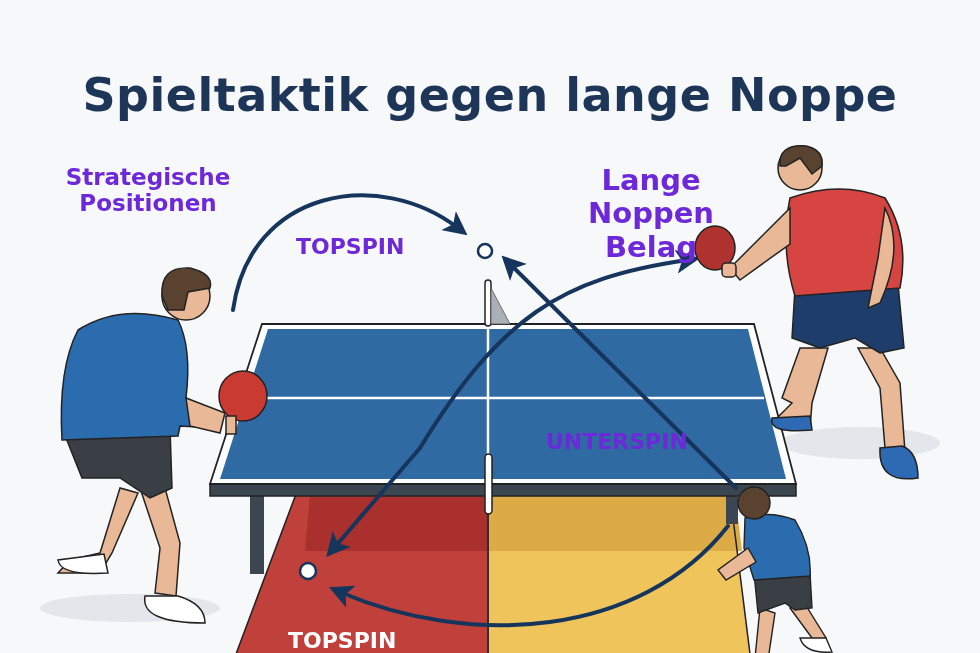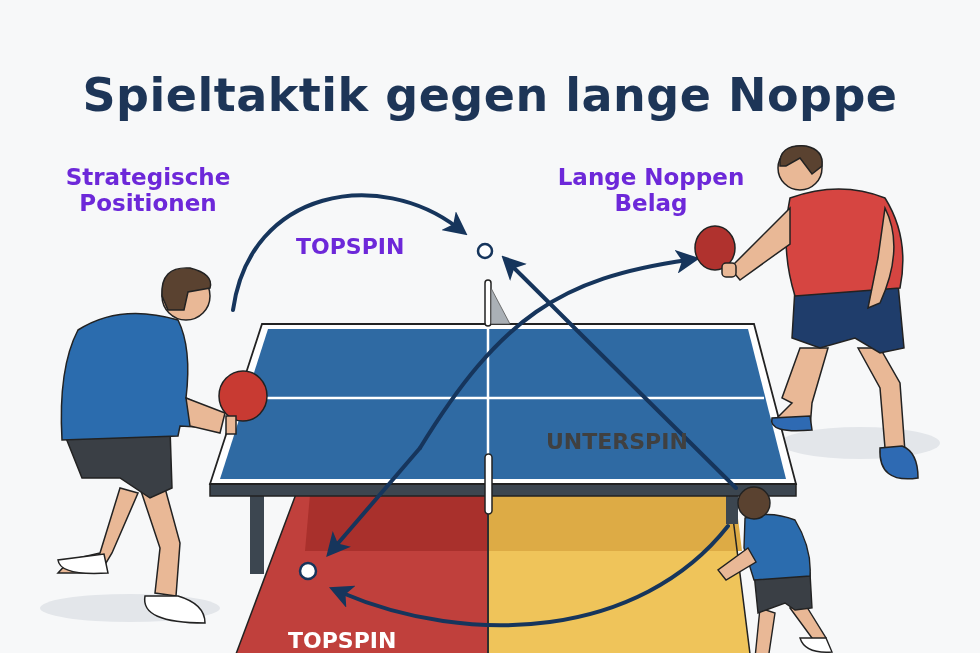--- a/index.html
+++ b/index.html
@@ -2,23 +2,23 @@
 <html><head>
   <meta charset="utf-8">
   <style>
     html, body { margin: 0; padding: 0; background: #f7f8f9; }
     body { width: 980px; height: 653px; overflow: hidden; position: relative; font-family: "DejaVu Sans", sans-serif; }
     .stage { position: absolute; left: 0; top: 0; width: 980px; height: 506px; margin-top: 48px; }
     svg.scene { position: absolute; left: 0; top: 0; }
     .title { position: absolute; left: 0; top: 20px; width: 980px; text-align: center; font-size: 46px; font-weight: bold; color: #1d3557; letter-spacing: 0.5px; }
     .label { position: absolute; font-weight: bold; color: #6d28d9; text-align: center; line-height: 1.15; }
     .label.strat { left: 48px; top: 116px; width: 200px; font-size: 23px; }
-    .label.lange { left: 546px; top: 116px; width: 210px; font-size: 23px; }
+    .label.lange { left: 546px; top: 116px; width: 210px; font-size: 29px; }
     .label.topspin1 { left: 296px; top: 186px; font-size: 22px; }
-    .label.unterspin { left: 546px; top: 381px; font-size: 22px; color: #404040; }
+    .label.unterspin { left: 546px; top: 381px; font-size: 22px; color: #6d28d9; }
     .label.topspin2 { left: 288px; top: 580px; font-size: 22px; color: #ffffff; }
   </style>
 </head>
 <body>
 
 <div class="stage">
   <svg class="scene" width="980" height="653" viewBox="0 0 980 653">
     <defs>
       <marker id="ah" markerWidth="6" markerHeight="6" refX="3" refY="3" orient="auto" markerUnits="strokeWidth">
         <path d="M0,0 L6,3 L0,6 L1.5,3 Z" fill="#16355c"></path>

